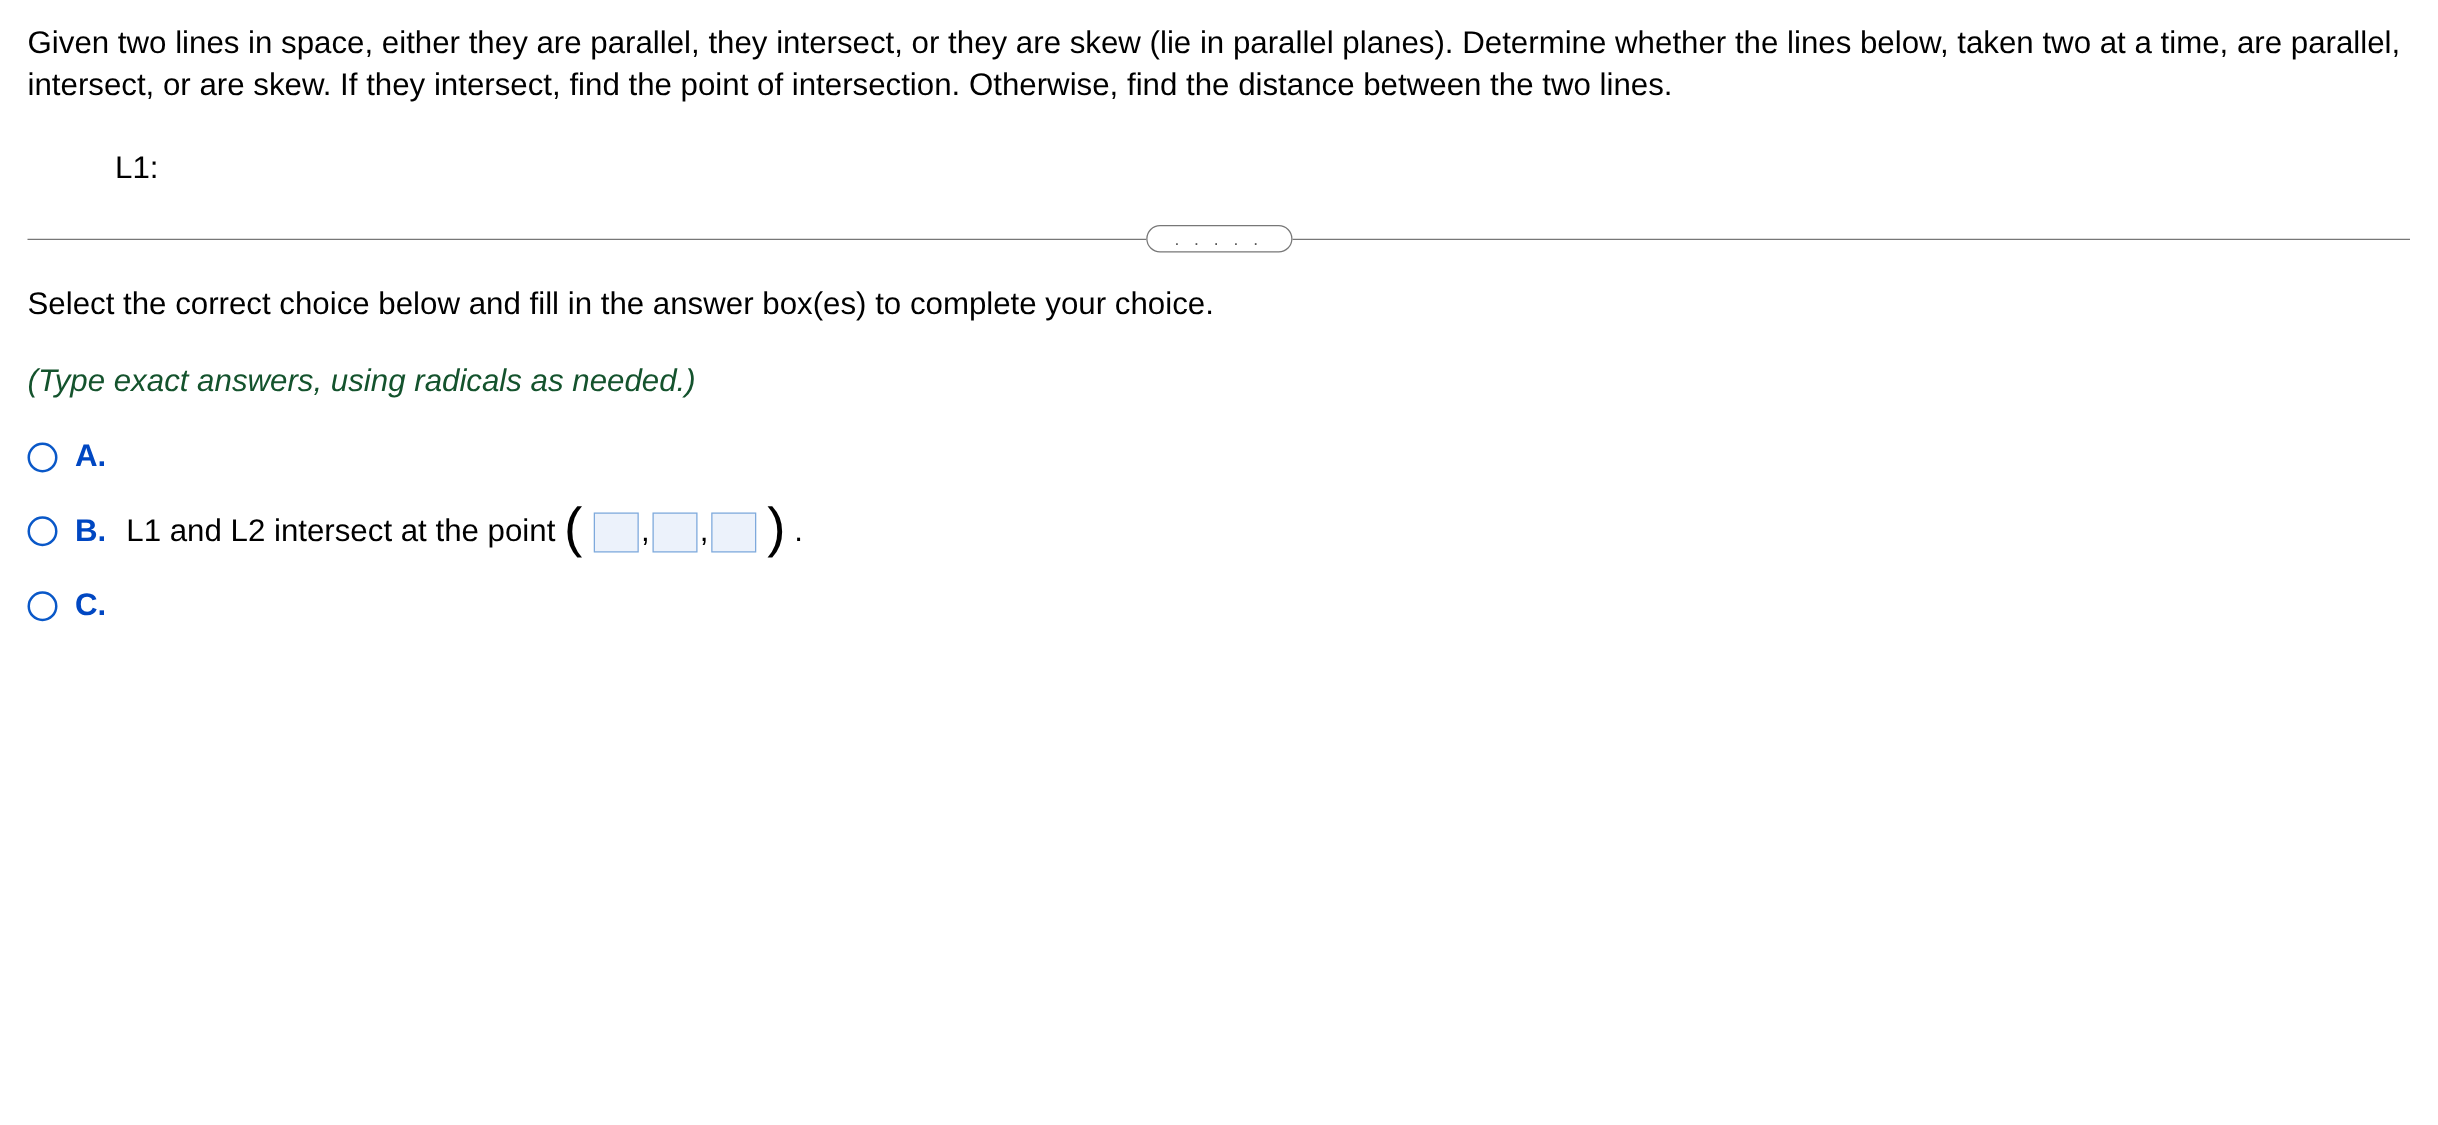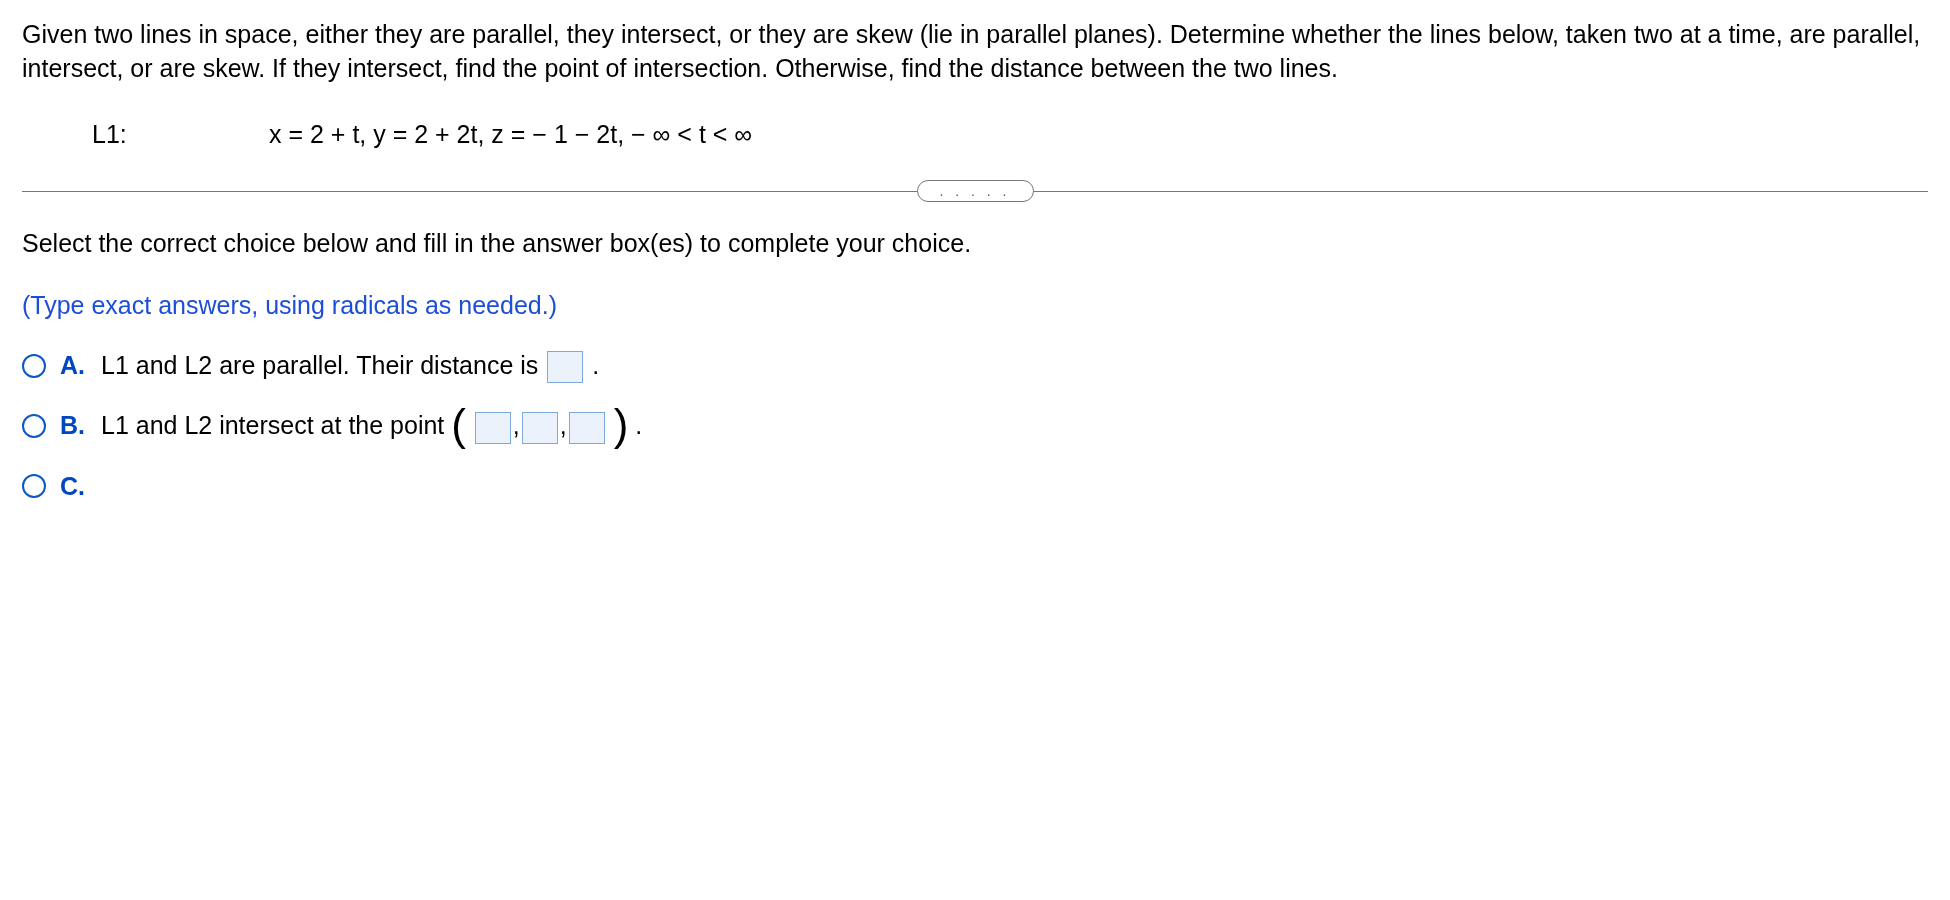--- a/index.html
+++ b/index.html
@@ -7,21 +7,21 @@
     margin: 0;
     padding: 18px 22px;
     font-family: Arial, Helvetica, sans-serif;
     font-size: 25px;
     color: #000;
     background: #fff;
     line-height: 1.35;
   }
   .problem-text { margin-bottom: 32px; }
   .lines-block { padding-left: 70px; margin-bottom: 20px; }
-  .line-row { display: flex; margin: 6px 0; gap: 47px; }
+  .line-row { display: flex; margin: 6px 0; }
   .line-label { width: 130px; }
   .line-eq { white-space: nowrap; }
   .with-divider {
     position: relative;
     height: 40px;
     display: flex; align-items: center;
     margin: 8px 0 16px;
   }
   .ruleL, .ruleR {
     flex: 1 1 auto;
@@ -32,21 +32,21 @@
     border: 1px solid #777;
     border-radius: 14px;
     padding: 0 22px;
     height: 22px;
     display: flex; align-items: center; justify-content: center;
     font-size: 14px; letter-spacing: 4px; color: #555;
     background: #fff;
     cursor: pointer;
   }
   .instr-1 { margin: 0 0 28px; }
-  .instr-2 { color: #1d4ed8; margin-bottom: 16px; }
+  .instr-2 { color: #14532d; margin-bottom: 16px; font-style: italic; }
   .choice { display: flex; align-items: center; margin: 26px 0; }
   .radio {
     width: 24px; height: 24px;
     border: 2px solid #0a58c8;
     border-radius: 50%;
     margin-right: 14px;
     cursor: pointer;
     flex: 0 0 auto;
   }
   .choice-label { color: #0047c2; font-weight: 700; margin-right: 16px; }
@@ -62,43 +62,37 @@
   .paren { font-size: 44px; line-height: 0; vertical-align: middle; position: relative; top: -3px; }
 </style>
 </head>
 <body>
 
 <div class="problem-text">Given two lines in space, either they are parallel, they intersect, or they are skew (lie in parallel planes). Determine whether the lines below, taken two at a time, are parallel, intersect, or are skew. If they intersect, find the point of intersection. Otherwise, find the distance between the two lines.</div>
 
 <div class="lines-block">
   <div class="line-row">
     <span class="line-label">L1:</span>
-    <span class="line-eq">x = 2 + t,  y = 2 + 2t,  z =  − 1 − 2t,   − ∞ &lt; t &lt; ∞</span>
   </div>
 </div>
 
 <div class="with-divider">
   <div class="ruleL"></div>
   <div class="pill">
       <span>. . . . .</span>
     </div>
   <div class="ruleR"></div>
 </div>
 
 <div class="instr-1">Select the correct choice below and fill in the answer box(es) to complete your choice.</div>
 <div class="instr-2">(Type exact answers, using radicals as needed.)</div>
 
 <div class="choice">
   <span class="radio"></span>
   <span class="choice-label">A.</span>
-  <span class="choice-text">
-    <span>L1 and L2 are parallel. Their distance is </span>
-    <span class="blank"></span>
-    <span> .</span>
-  </span>
 </div>
 
 <div class="choice">
   <span class="radio"></span>
   <span class="choice-label">B.</span>
   <span class="choice-text">
     <span>L1 and L2 intersect at the point </span>
     <span class="paren">(</span>
     <span class="blank"></span>,<span class="blank"></span>,<span class="blank"></span>
     <span class="paren">)</span>

